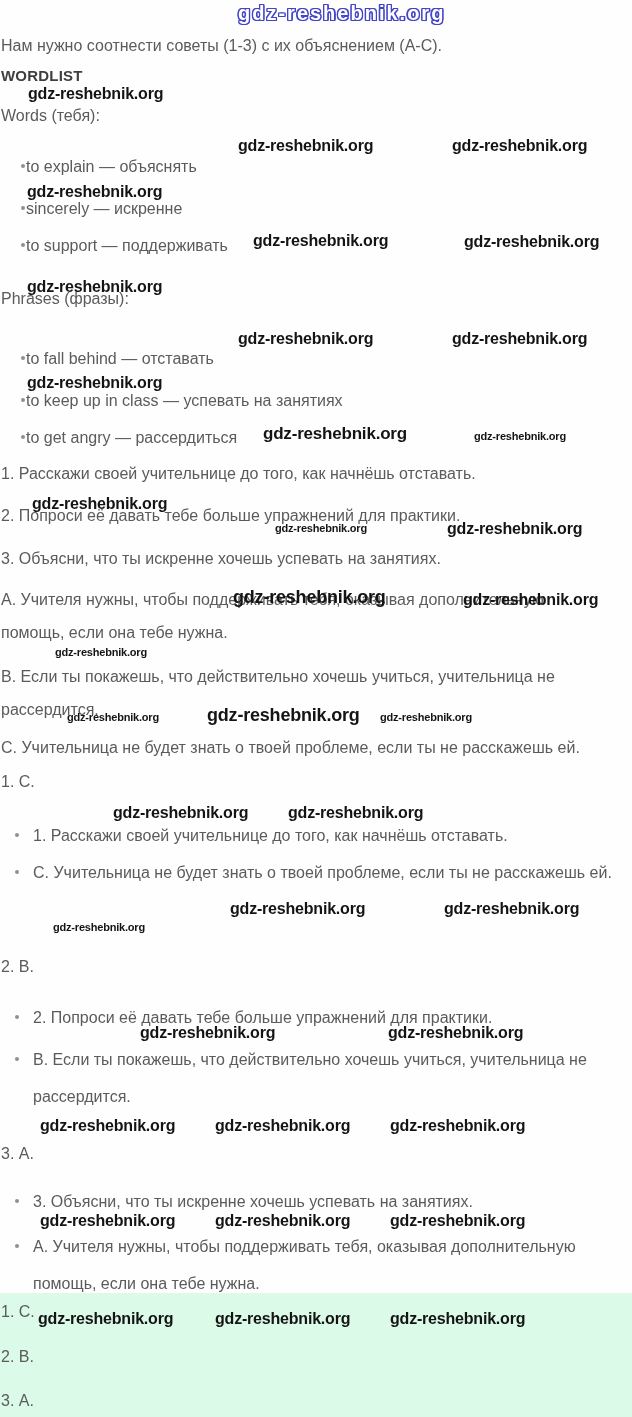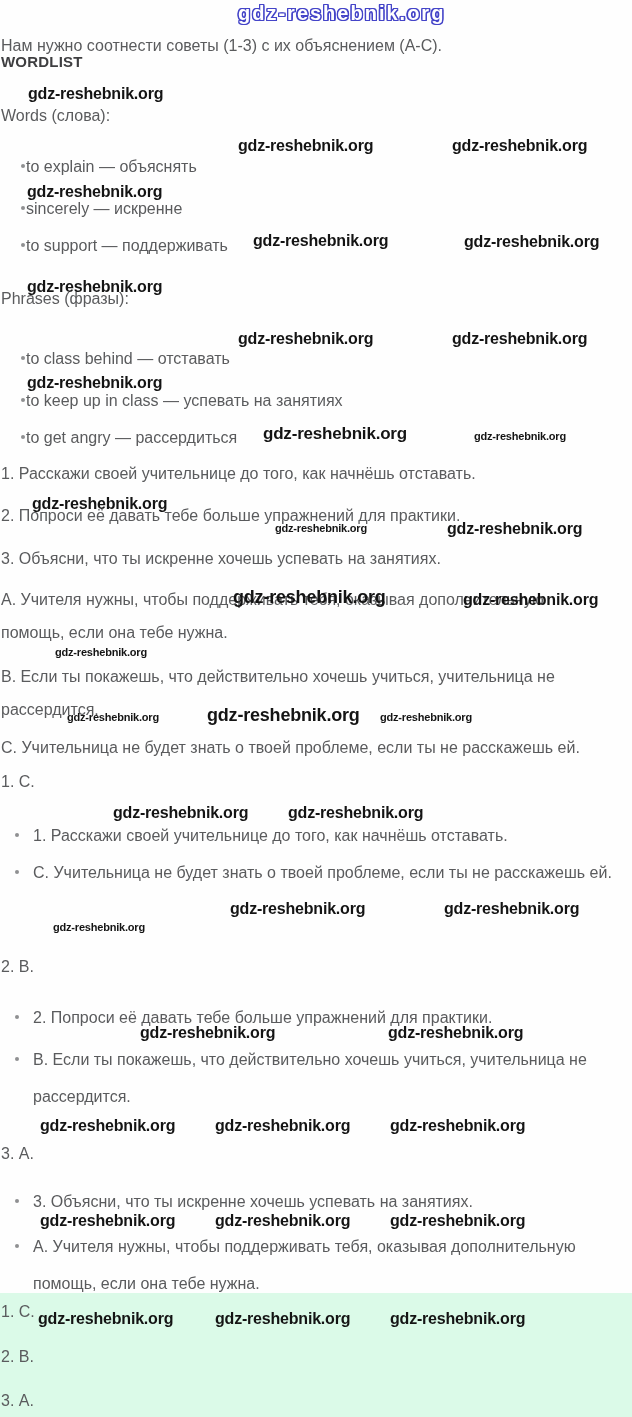--- a/index.html
+++ b/index.html
@@ -76,30 +76,30 @@
       -1.3px 0 0 #4444c8, 1.3px 0 0 #4444c8;
   }
 </style>
 </head>
 <body>
 
 <div class="page">
 
   <div class="txt" style="top:36px">Нам нужно соотнести советы (1-3) с их объяснением (А-С).</div>
 
-  <div class="txt heading" style="top:52px">WORDLIST</div>
-  <div class="txt" style="top:106px">Words (слова):</div>
+  <div class="txt heading" style="top:66px">WORDLIST</div>
+  <div class="txt" style="top:106px">Words (тебя):</div>
 
   <div class="li" style="top:157px"><span class="dot"></span><span>to explain — объяснять</span></div>
   <div class="li" style="top:236px"><span class="dot"></span><span>to support — поддерживать</span></div>
   <div class="li" style="top:199px"><span class="dot"></span><span>sincerely — искренне</span></div>
 
   <div class="txt" style="top:289px">Phrases (фразы):</div>
 
-  <div class="li" style="top:349px"><span class="dot"></span><span>to class behind — отставать</span></div>
+  <div class="li" style="top:349px"><span class="dot"></span><span>to fall behind — отставать</span></div>
   <div class="li" style="top:428px"><span class="dot"></span><span>to get angry — рассердиться</span></div>
   <div class="li" style="top:391px"><span class="dot"></span><span>to keep up in class — успевать на занятиях</span></div>
 
   <div class="txt" style="top:464px">1. Расскажи своей учительнице до того, как начнёшь отставать.</div>
   <div class="txt" style="top:506px">2. Попроси её давать тебе больше упражнений для практики.</div>
   <div class="txt" style="top:549px">3. Объясни, что ты искренне хочешь успевать на занятиях.</div>
 
   <div class="para" style="top:583px;width:575px">А. Учителя нужны, чтобы поддерживать тебя, оказывая дополнительную помощь, если она тебе нужна.</div>
   <div class="para" style="top:660px;width:585px">В. Если ты покажешь, что действительно хочешь учиться, учительница не рассердится.</div>
   <div class="para" style="top:731px;width:628px">С. Учительница не будет знать о твоей проблеме, если ты не расскажешь ей.</div>

